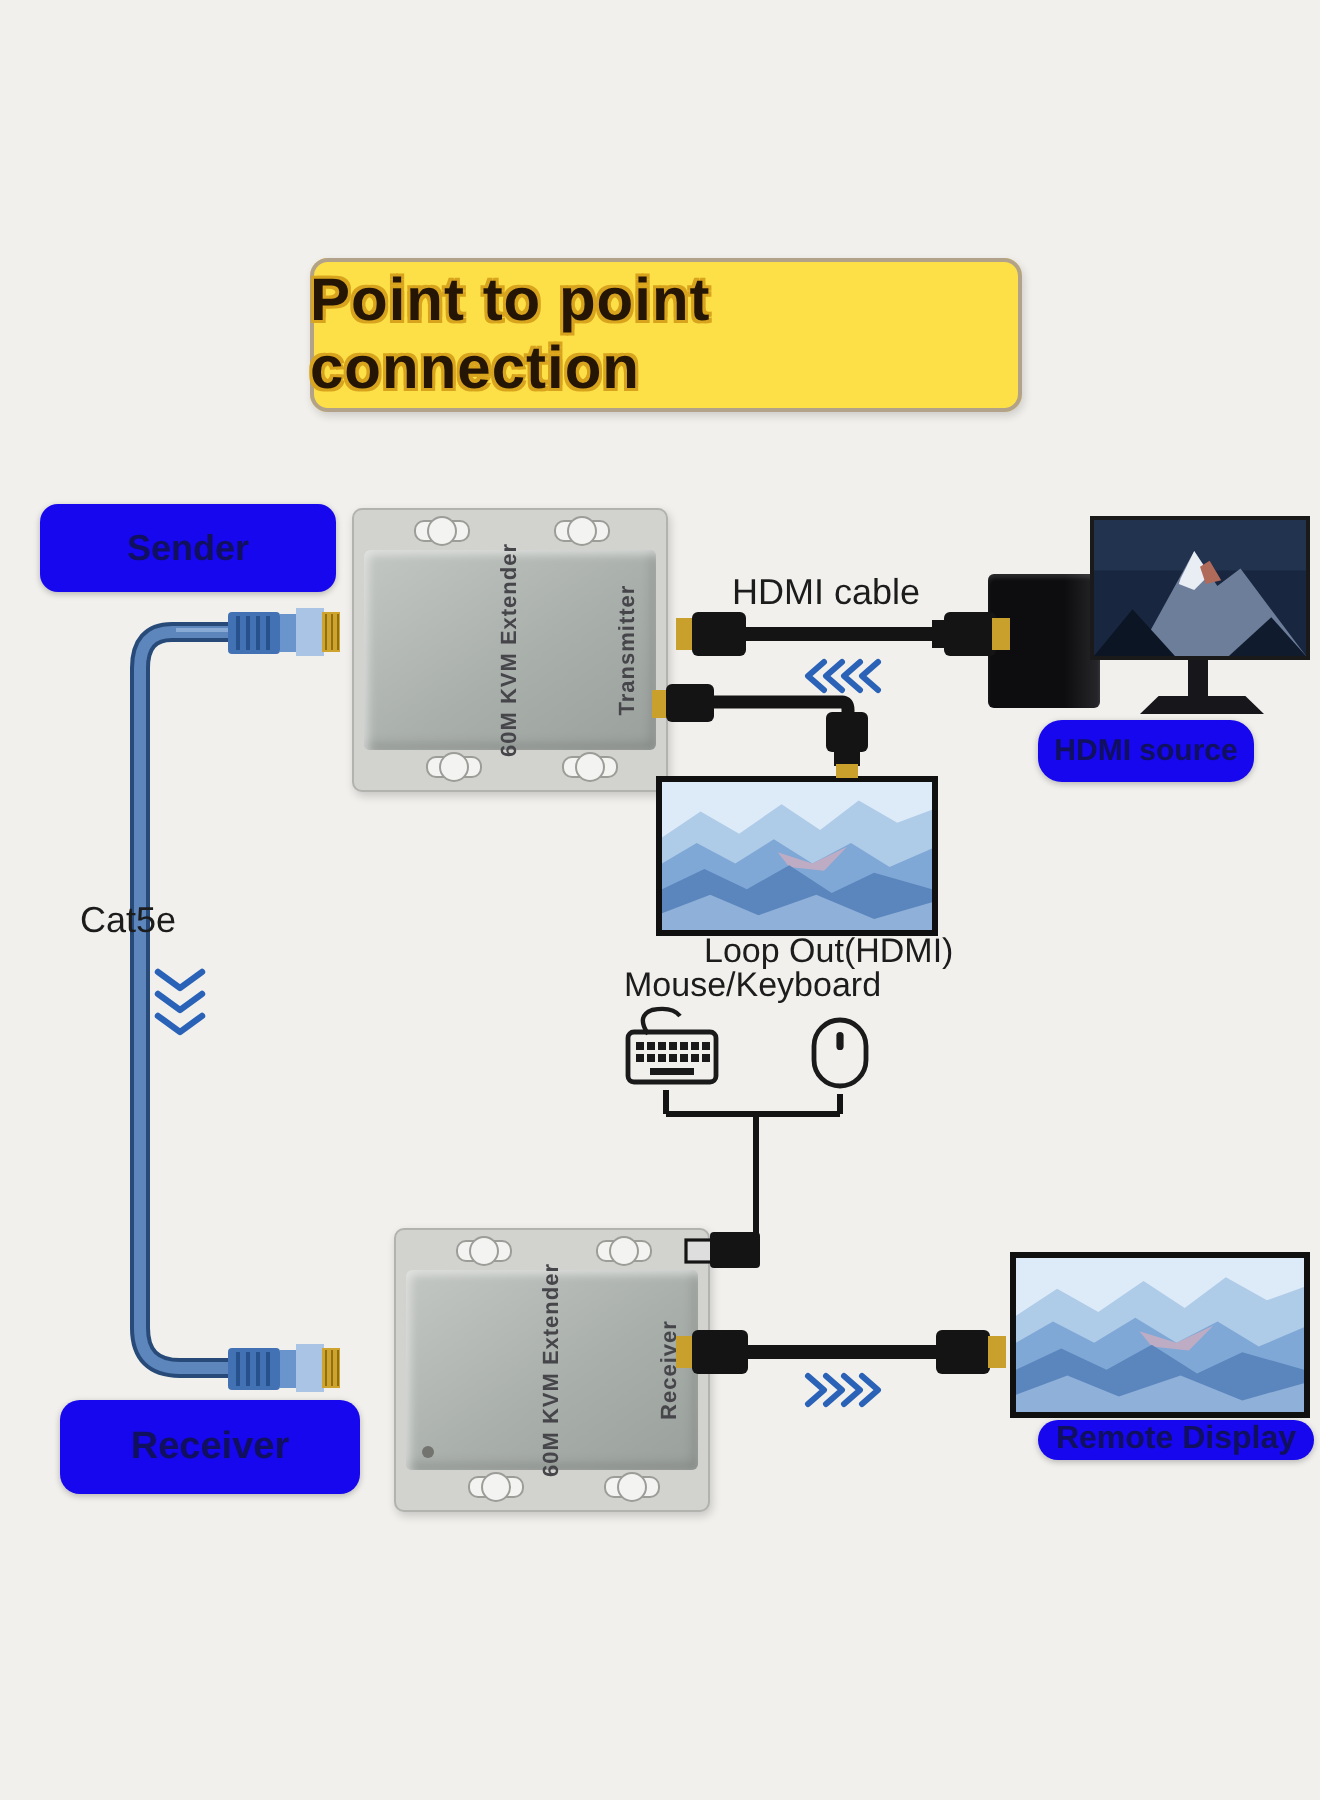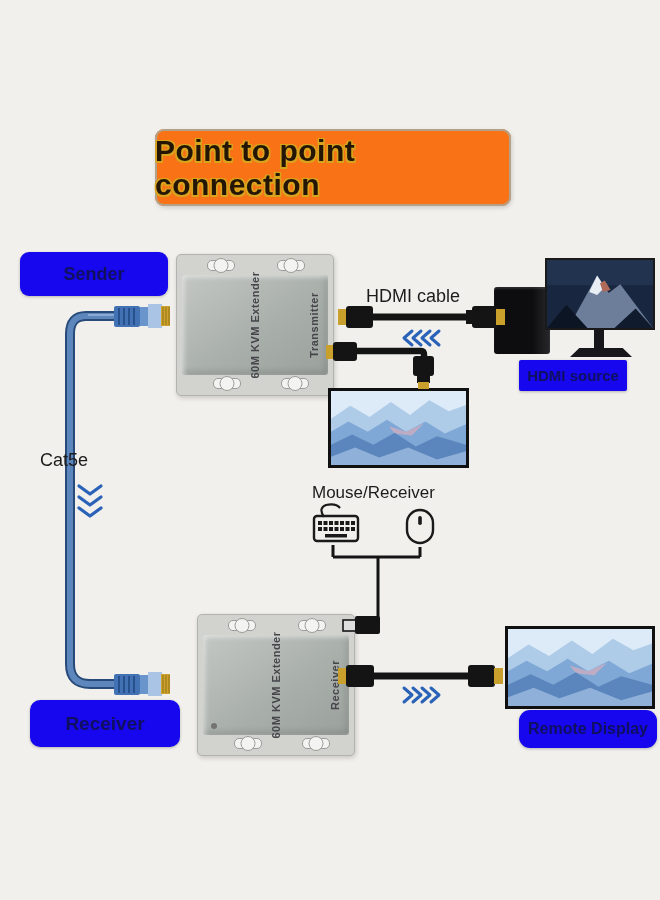--- a/index.html
+++ b/index.html
@@ -1,33 +1,33 @@
 <!DOCTYPE html>
 <html><head>
 <meta charset="utf-8">
 <style>
   html,body{margin:0;padding:0;}
   .canvas{position:relative;width:660px;height:900px;background:#f1f0ed;overflow:hidden;
           font-family:"Liberation Sans",sans-serif;}
 
   
-  .banner{position:absolute;left:155px;top:129px;width:356px;height:77px;background:#f97316;
+  .banner{position:absolute;left:155px;top:129px;width:356px;height:77px;background:#fde047;
           border-radius:9px;display:flex;align-items:center;justify-content:center;
           box-shadow:inset 0 0 0 2px #b3a28a, 1px 2px 4px rgba(0,0,0,.15);z-index:3;}
   .banner span{font-size:30px;font-weight:bold;color:#241505;letter-spacing:.5px;
           text-shadow:-1.5px -1.5px 0 #d9a41d,1.5px -1.5px 0 #d9a41d,
                       -1.5px 1.5px 0 #d9a41d,1.5px 1.5px 0 #d9a41d;}
 
   
   .tag{position:absolute;background:#1607ee;display:flex;align-items:center;justify-content:center;
        font-weight:bold;color:#10105e;z-index:3;box-shadow:0 1px 3px rgba(0,0,0,.25);}
   #sender-tag{left:20px;top:252px;width:148px;height:44px;border-radius:9px;font-size:18px;}
   #receiver-tag{left:30px;top:700px;width:150px;height:47px;border-radius:10px;font-size:19px;}
-  #hdmi-source-tag{left:519px;top:360px;width:108px;height:31px;border-radius:2px;font-size:15px;text-align:center;}
-  #remote-display-tag{left:519px;top:710px;width:138px;height:38px;border-radius:11px;font-size:16px;}
+  #hdmi-source-tag{left:519px;top:360px;width:108px;height:31px;border-radius:12px;font-size:15px;text-align:center;}
+  #remote-display-tag{left:519px;top:710px;width:138px;height:20px;border-radius:11px;font-size:16px;}
 
   
   .device{position:absolute;width:156px;height:140px;background:#d2d3cf;border:1px solid #b2b2ae;
           border-radius:5px;box-shadow:1px 2px 5px rgba(0,0,0,.18);z-index:1;}
   #transmitter-device{left:176px;top:254px;}
   #receiver-device{left:197px;top:614px;}
   .device-body{position:absolute;left:5px;right:5px;top:20px;bottom:20px;border-radius:3px;
           background:linear-gradient(145deg,#c3c7c3 0%,#a9afab 55%,#9aa09c 100%);
           box-shadow:inset 2px 2px 5px rgba(255,255,255,.55),inset -2px -3px 6px rgba(0,0,0,.14);}
   .vtext{position:absolute;writing-mode:vertical-rl;font-size:11px;font-weight:bold;
@@ -245,15 +245,16 @@
     <g stroke="#2a62b8" stroke-width="3" fill="none" stroke-linecap="round" stroke-linejoin="round">
       <path d="M404,688 L412,695 L404,702"></path>
       <path d="M413,688 L421,695 L413,702"></path>
       <path d="M422,688 L430,695 L422,702"></path>
       <path d="M431,688 L439,695 L431,702"></path>
     </g>
   </svg>
 
   <div class="note" id="hdmi-cable-text">HDMI cable</div>
   <div class="note" id="cat5e-text">Cat5e</div>
-  <div class="note" id="mousekb-text">Mouse/Receiver</div>
+  <div class="note" id="loopout-text">Loop Out(HDMI)</div>
+  <div class="note" id="mousekb-text">Mouse/Keyboard</div>
 
 </div>
 
 </body></html>

